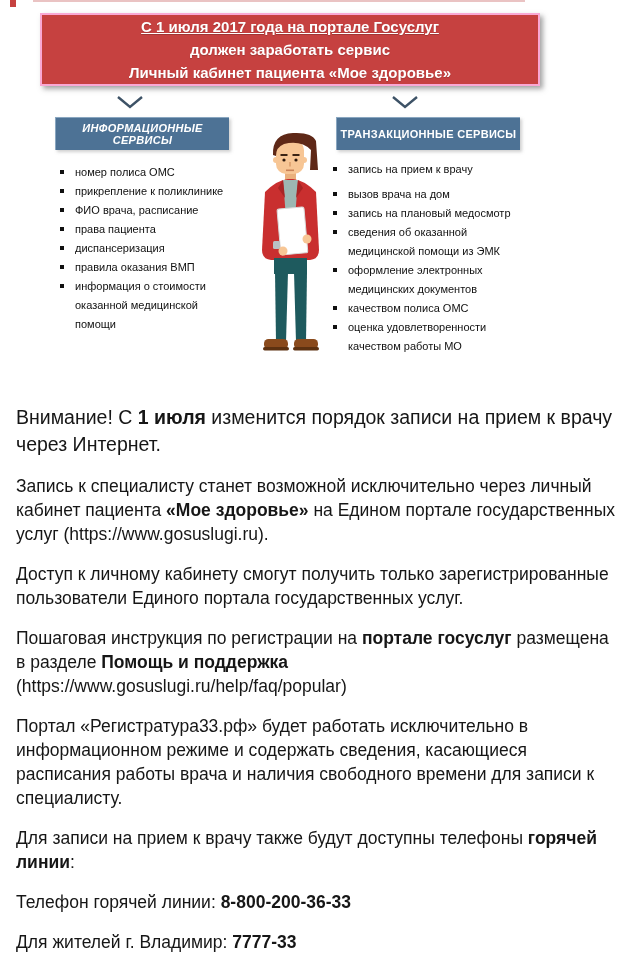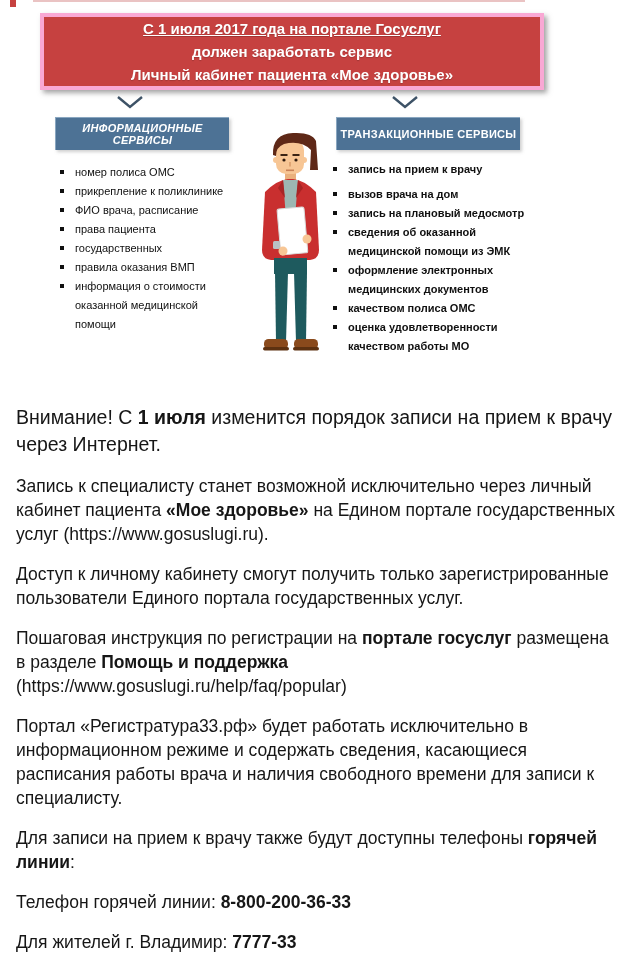--- a/index.html
+++ b/index.html
@@ -18,21 +18,21 @@
     background:#eac3c3;
   }
   .top-artifact{
     position:absolute;left:10px;top:0;width:6px;height:7px;
     background:#c64140;
   }
   
   .banner{
     position:absolute;left:40px;top:13px;width:496px;height:69px;
     background:#c64140;
-    border:4px solid #f9a8d4;
+    border:2px solid #f9a8d4;
     box-shadow:3px 3px 5px rgba(90,90,90,.55);
     display:flex;flex-direction:column;justify-content:center;
     text-align:center;
   }
   .banner-line{
     color:#ffffff;font-weight:bold;font-size:15px;line-height:23px;
     text-shadow:0 1px 1px rgba(0,0,0,.18);
   }
   .banner-line.u{text-decoration:underline;}
   
@@ -51,21 +51,21 @@
     text-align:center;
   }
   .col-header.info{left:55px;width:173px;font-style:italic;}
   .col-header.trans{left:336px;width:183px;}
   
   .svc-list{
     position:absolute;margin:0;padding:0;list-style:none;
     font-size:11px;line-height:19px;color:#101010;
   }
   .svc-list.left{left:58px;top:163px;width:180px;}
-  .svc-list.right{left:331px;top:160px;width:196px;font-weight:bold;}
+  .svc-list.right{left:331px;top:160px;width:196px;}
   .svc-list li{position:relative;padding-left:17px;}
   .svc-list li::before{
     content:"";position:absolute;left:2px;top:7px;
     width:4px;height:4px;background:#101010;
   }
   .svc-list.right li.gap-after{margin-bottom:6px;}
   
   .figure{position:absolute;left:238px;top:122px;width:104px;height:248px;}
   
   .body-text{
@@ -98,21 +98,21 @@
   </svg>
 
   <div class="col-header info">ИНФОРМАЦИОННЫЕ СЕРВИСЫ</div>
   <div class="col-header trans">ТРАНЗАКЦИОННЫЕ СЕРВИСЫ</div>
 
   <ul class="svc-list left">
     <li>номер полиса ОМС</li>
     <li>прикрепление к поликлинике</li>
     <li>ФИО врача, расписание</li>
     <li>права пациента</li>
-    <li>государственных</li>
+    <li>диспансеризация</li>
     <li>правила оказания ВМП</li>
     <li>информация о стоимости оказанной медицинской помощи</li>
   </ul>
 
   <ul class="svc-list right">
     <li class="gap-after">запись на прием к врачу</li>
     <li>вызов врача на дом</li>
     <li>запись на плановый медосмотр</li>
     <li>сведения об оказанной медицинской помощи из ЭМК</li>
     <li>оформление электронных медицинских документов</li>

